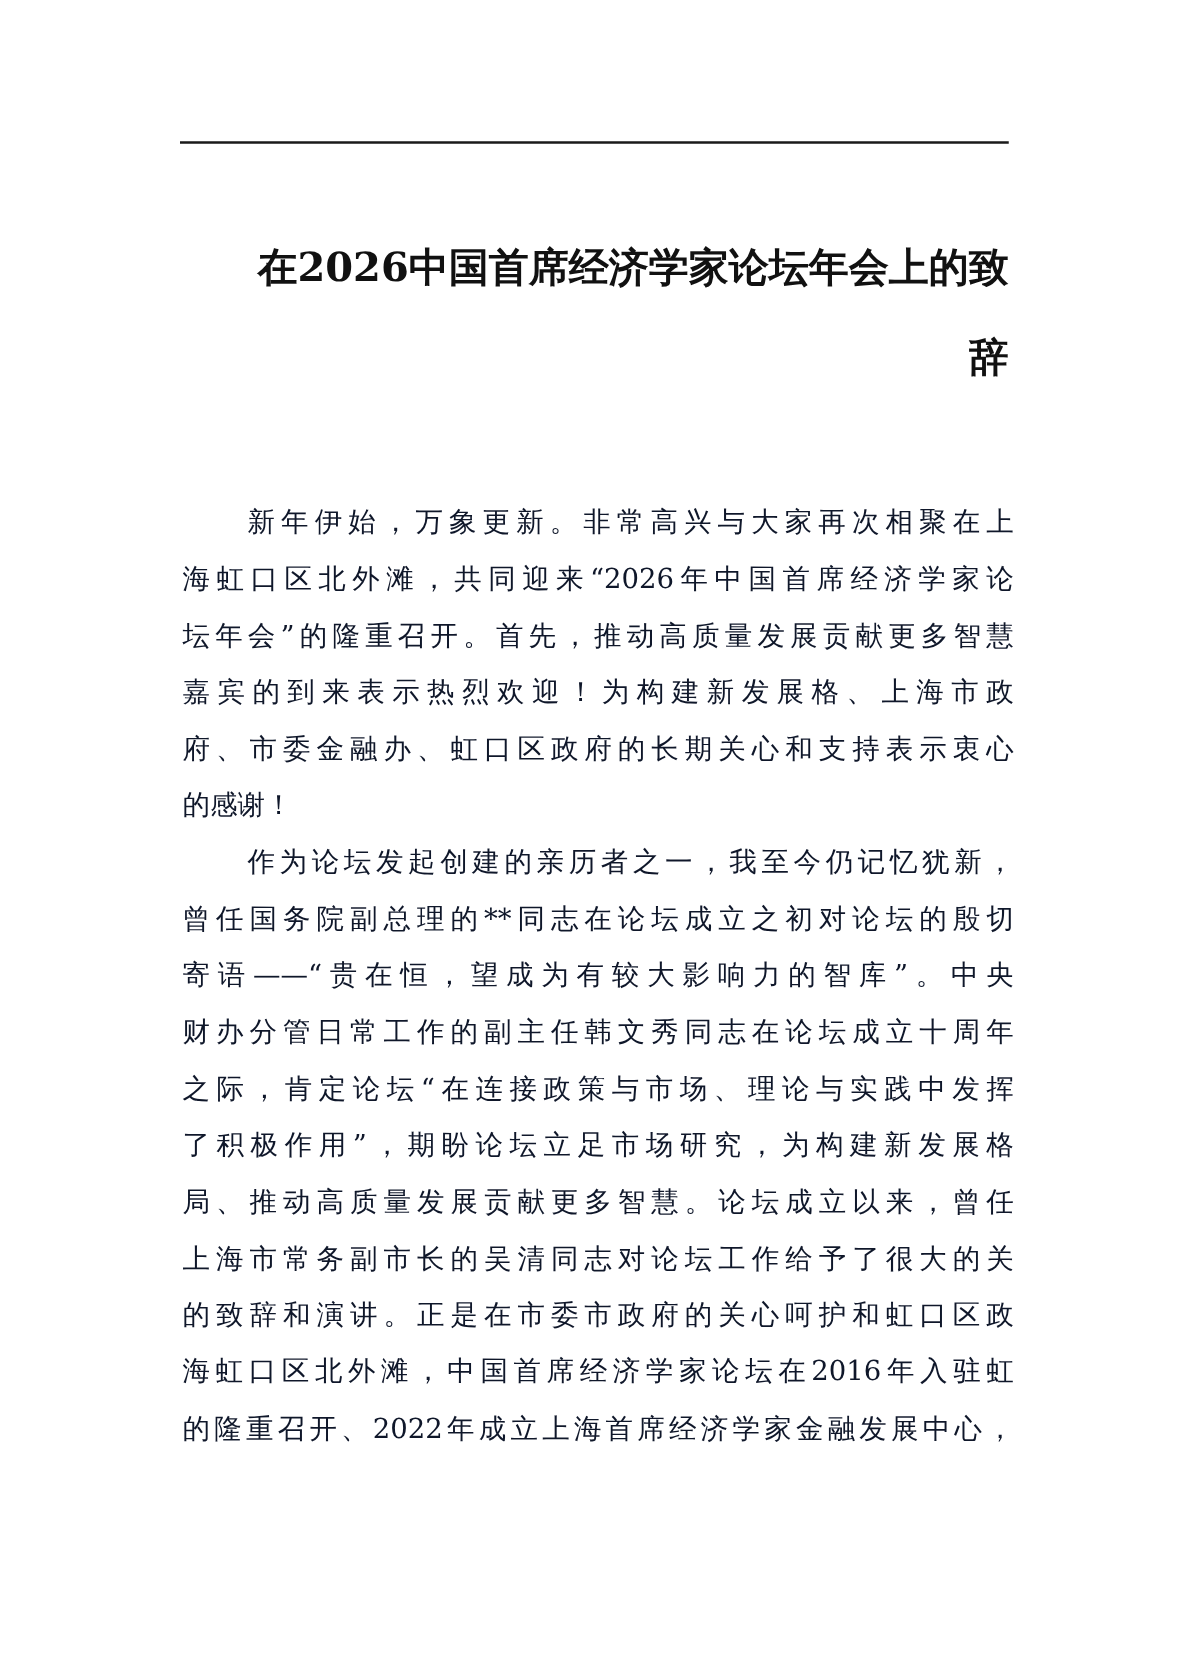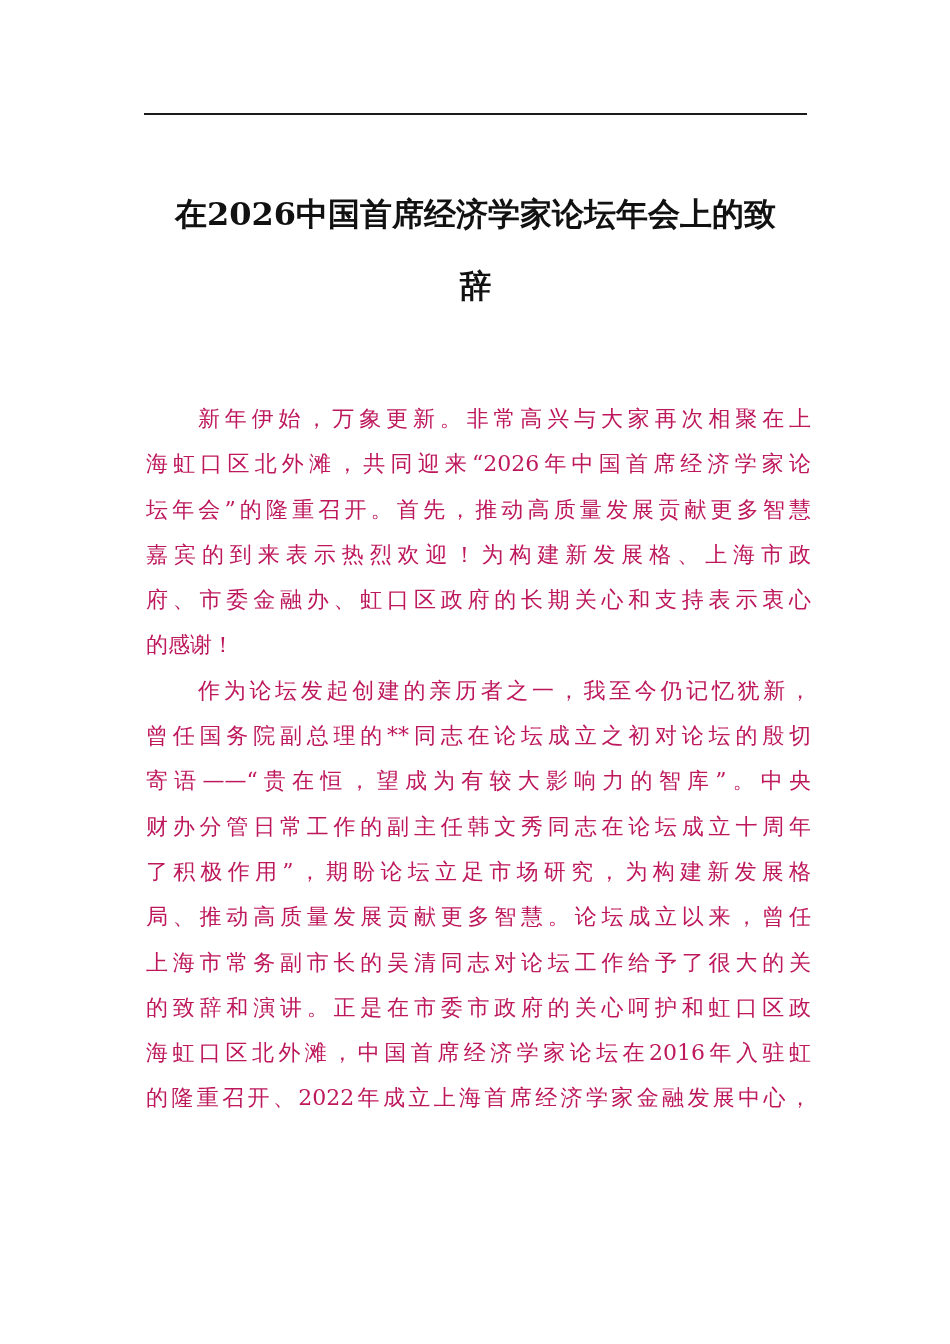--- a/index.html
+++ b/index.html
@@ -47,21 +47,21 @@
       white-space: nowrap;
     }
     .body-text {
       position: absolute;
       left: 146px;
       top: 396px;
       width: 665px;
       font-family: "DejaVu Serif", "Liberation Serif", serif;
       font-size: 22px;
       line-height: 45.3px;
-      color: #be185d;
+      color: #0f172a;
     }
     .body-text .ln {
       display: block;
       white-space: nowrap;
       text-align: justify;
       text-align-last: justify;
       height: 45.3px;
     }
     .body-text .ln.indent {
       padding-left: 52px;
@@ -69,39 +69,40 @@
     .body-text .ln.last {
       text-align-last: left;
     }
   </style>
 </head>
 <body>
 
 <div class="page">
   <div class="header-rule"></div>
 
-  <h1 class="title" style="margin:0;">
+  <h1 class="title" style="margin:0;text-align:right;">
     <span class="tl">在2026中国首席经济学家论坛年会上的致</span>
     <span class="tl" style="margin-top:-24px;">辞</span>
   </h1>
 
   <div class="body-text">
     <div>
       <span class="ln indent">新年伊始，万象更新。非常高兴与大家再次相聚在上</span>
       <span class="ln">海虹口区北外滩，共同迎来“2026年中国首席经济学家论</span>
       <span class="ln">坛年会”的隆重召开。首先，推动高质量发展贡献更多智慧</span>
       <span class="ln">嘉宾的到来表示热烈欢迎！为构建新发展格、上海市政</span>
       <span class="ln">府、市委金融办、虹口区政府的长期关心和支持表示衷心</span>
       <span class="ln last">的感谢！</span>
     </div>
     <div>
       <span class="ln indent">作为论坛发起创建的亲历者之一，我至今仍记忆犹新，</span>
       <span class="ln">曾任国务院副总理的**同志在论坛成立之初对论坛的殷切</span>
       <span class="ln">寄语——“贵在恒，望成为有较大影响力的智库”。中央</span>
       <span class="ln">财办分管日常工作的副主任韩文秀同志在论坛成立十周年</span>
+      <span class="ln">之际，肯定论坛“在连接政策与市场、理论与实践中发挥</span>
       <span class="ln">了积极作用”，期盼论坛立足市场研究，为构建新发展格</span>
       <span class="ln">局、推动高质量发展贡献更多智慧。论坛成立以来，曾任</span>
       <span class="ln">上海市常务副市长的吴清同志对论坛工作给予了很大的关</span>
       <span class="ln">的致辞和演讲。正是在市委市政府的关心呵护和虹口区政</span>
       <span class="ln">海虹口区北外滩，中国首席经济学家论坛在2016年入驻虹</span>
       <span class="ln">的隆重召开、2022年成立上海首席经济学家金融发展中心，</span>
     </div>
   </div>
 </div>
 

